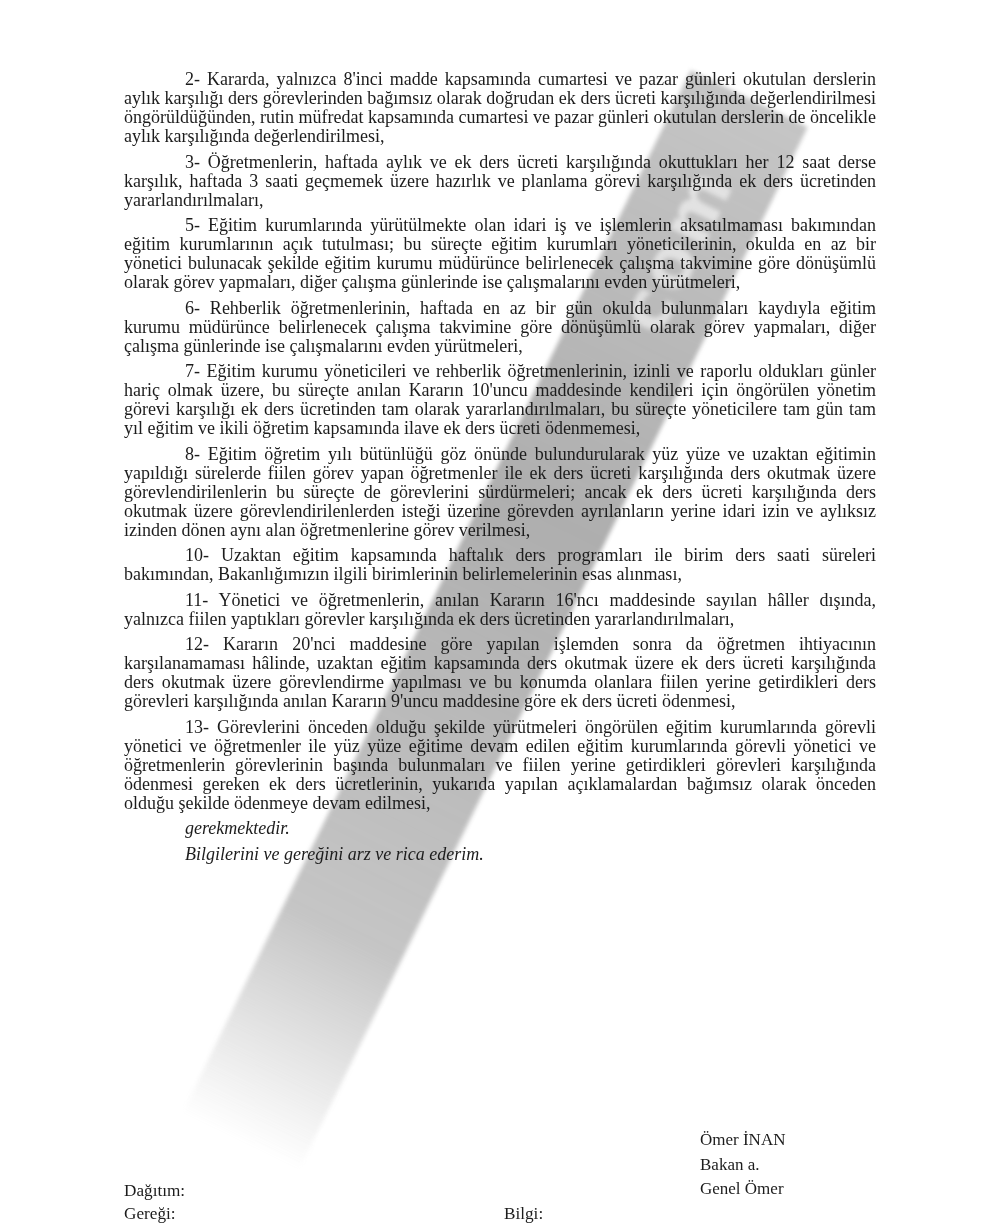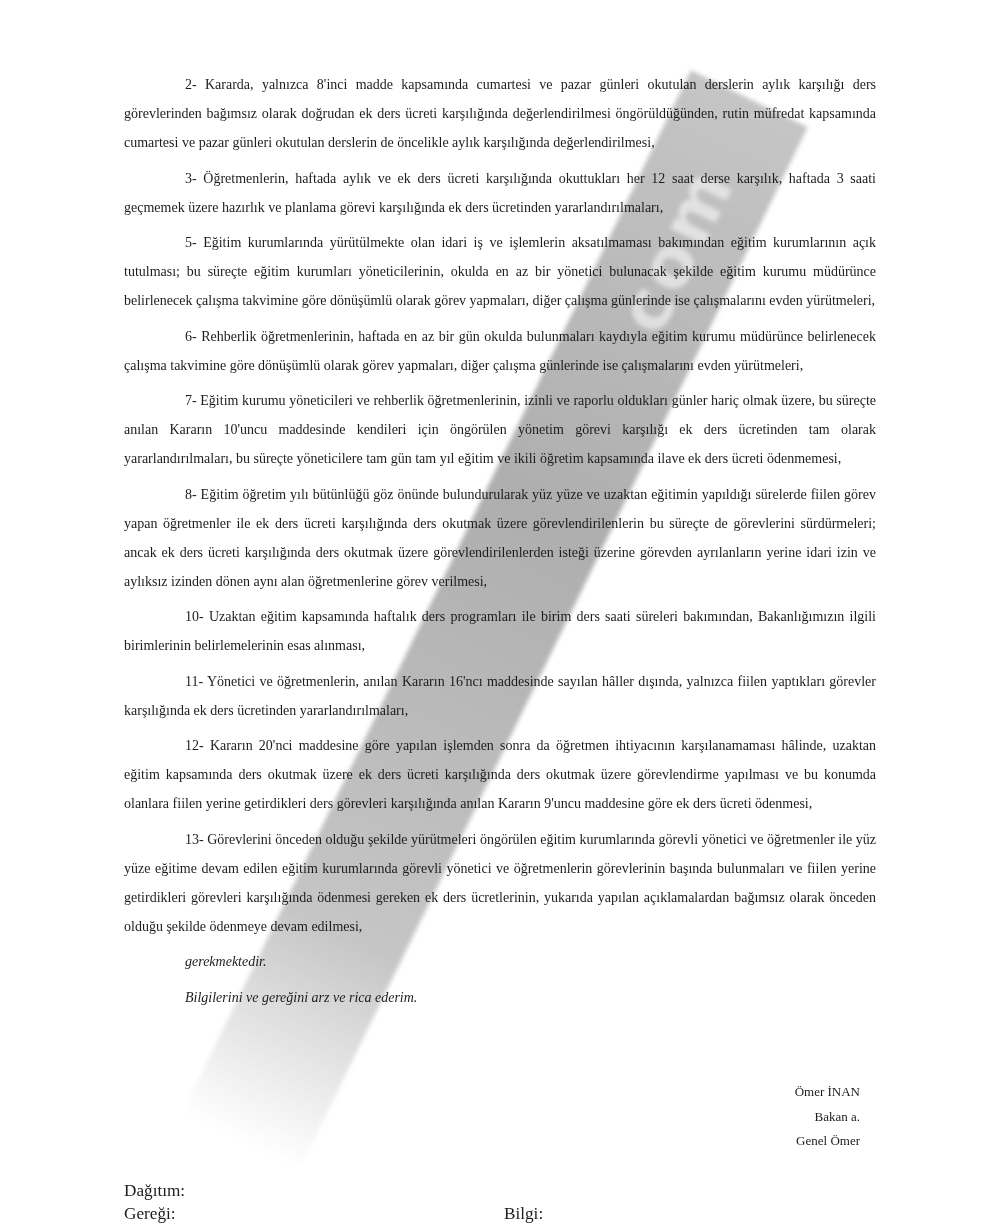--- a/index.html
+++ b/index.html
@@ -24,33 +24,33 @@
   }
   .wm-text {
     margin-top: 80px;
     color: rgba(255,255,255,0.55);
     font-family: "DejaVu Sans", sans-serif; font-weight: bold; font-size: 70px;
     writing-mode: vertical-rl; transform: rotate(180deg);
     letter-spacing: 4px;
   }
   .content {
     position: absolute; left: 124px; top: 70px; width: 752px; z-index: 2;
-    font-family: "Liberation Serif", serif; font-size: 14px; color: #1c1c1c;
-    line-height: 29px;
+    font-family: "Liberation Serif", serif; font-size: 18px; color: #1c1c1c;
+    line-height: 19px;
   }
   .para {
     margin: 0 0 6.5px 0;
     text-align: justify;
     text-indent: 61px;
   }
   .closing { margin: 0 0 6.5px 0; text-indent: 61px; font-style: italic; }
   .signature {
-    position: absolute; left: 700px; top: 1080px; width: 160px; z-index: 2;
-    font-family: "Liberation Serif", serif; font-size: 13px; color: #1c1c1c;
-    line-height: 24.5px; text-align: right;
+    position: absolute; left: 700px; top: 1128px; width: 160px; z-index: 2;
+    font-family: "Liberation Serif", serif; font-size: 17px; color: #1c1c1c;
+    line-height: 24.5px; text-align: left;
   }
   .distribution {
     position: absolute; left: 124px; top: 1180px; width: 760px; z-index: 2;
     font-family: "Liberation Serif", serif; font-size: 17.2px; color: #1c1c1c;
     line-height: 22.5px;
   }
   .dist-row { display: flex; }
   .dist-col-left { width: 380px; }
 </style>
 </head>

